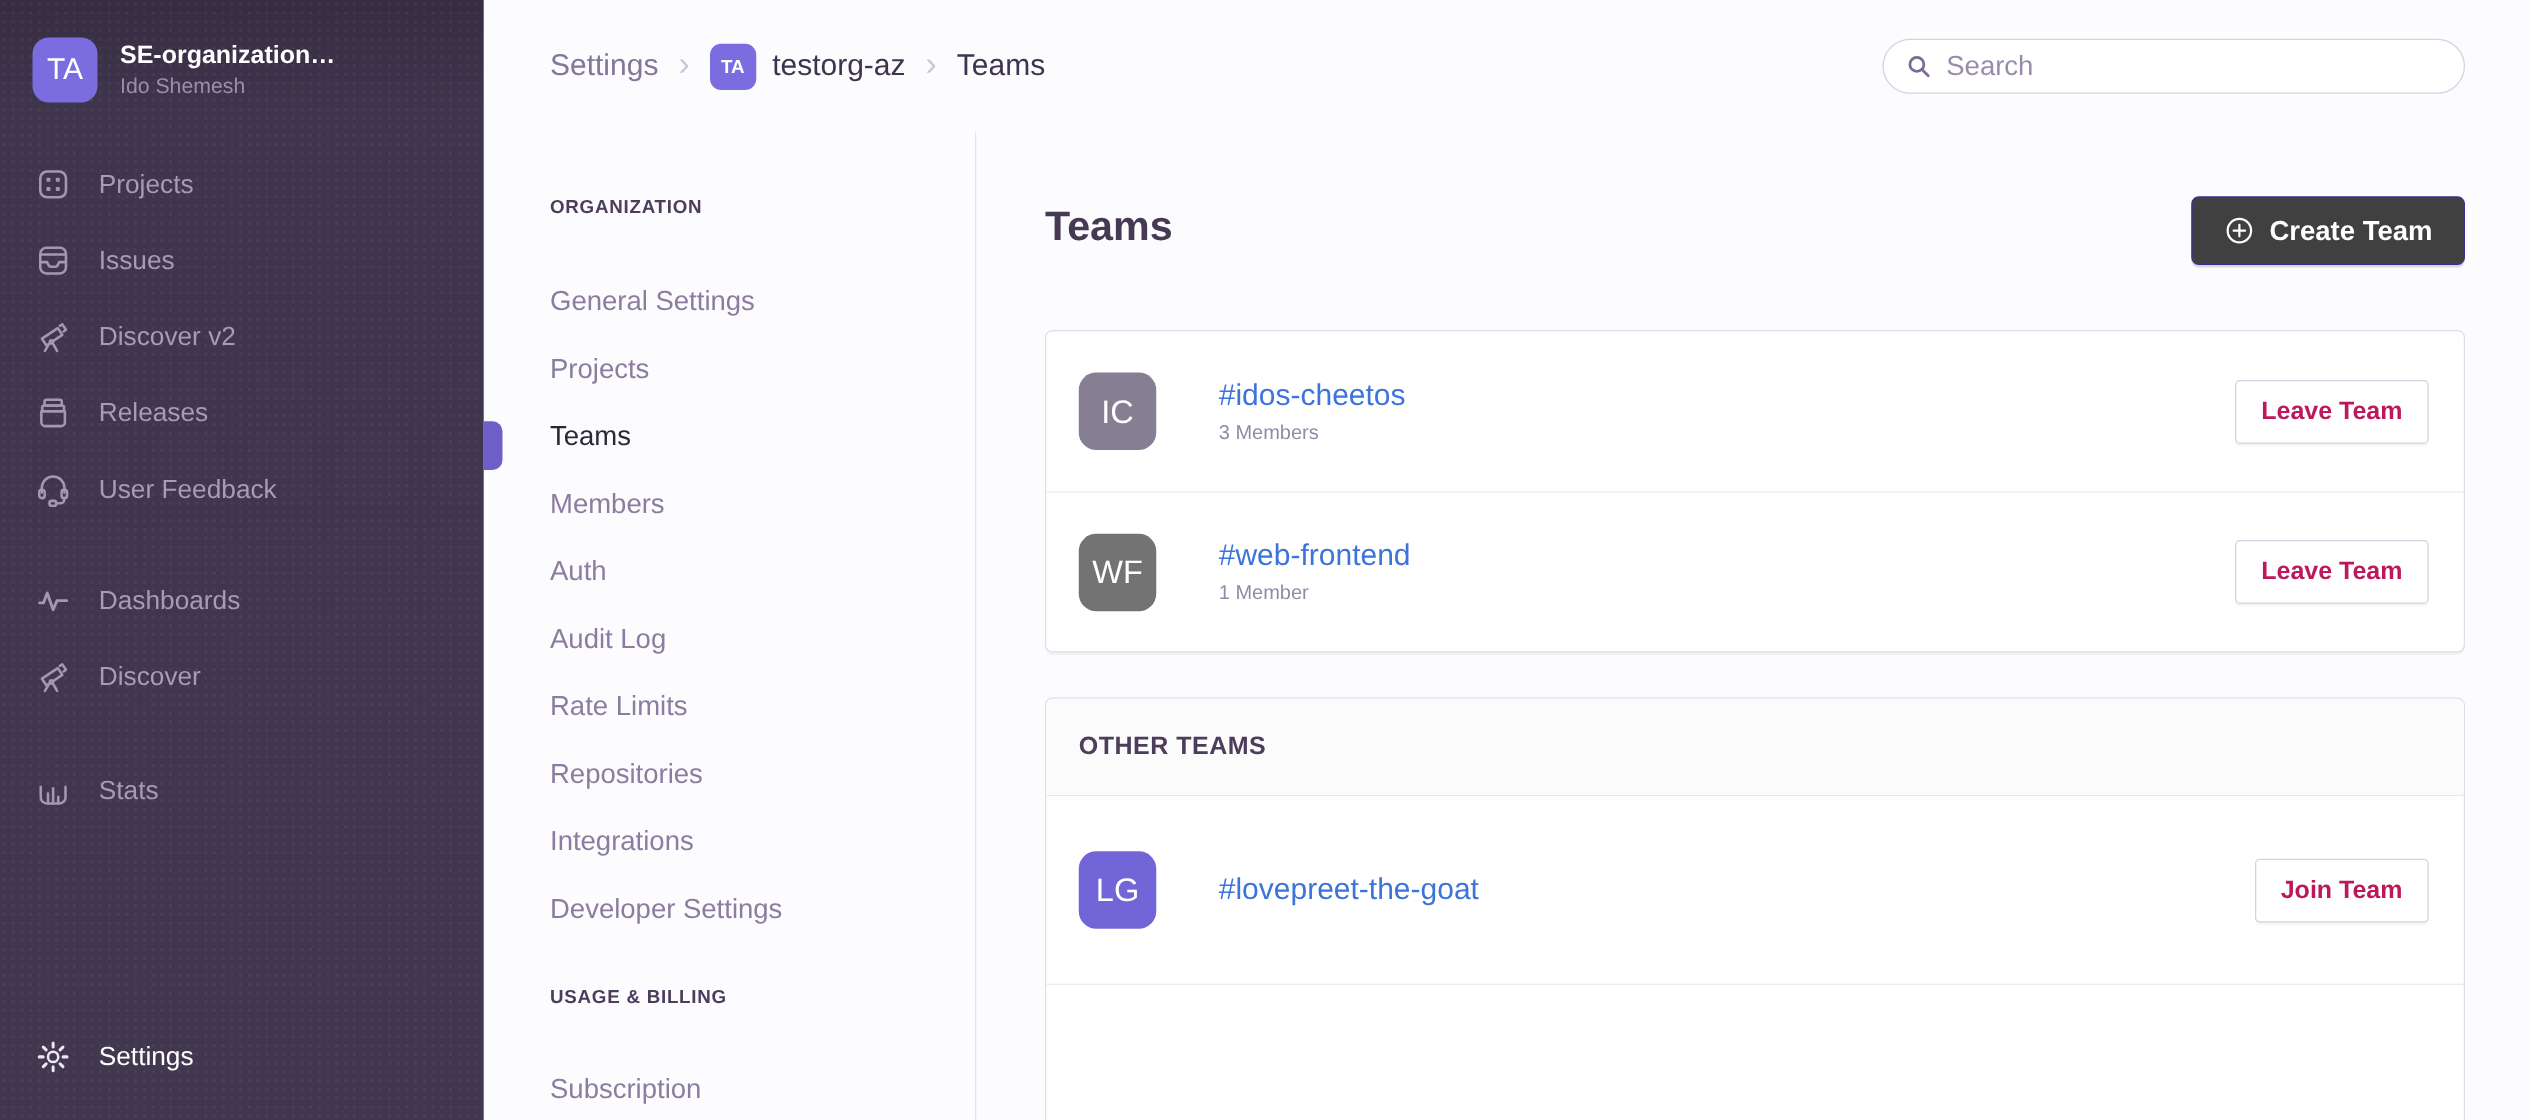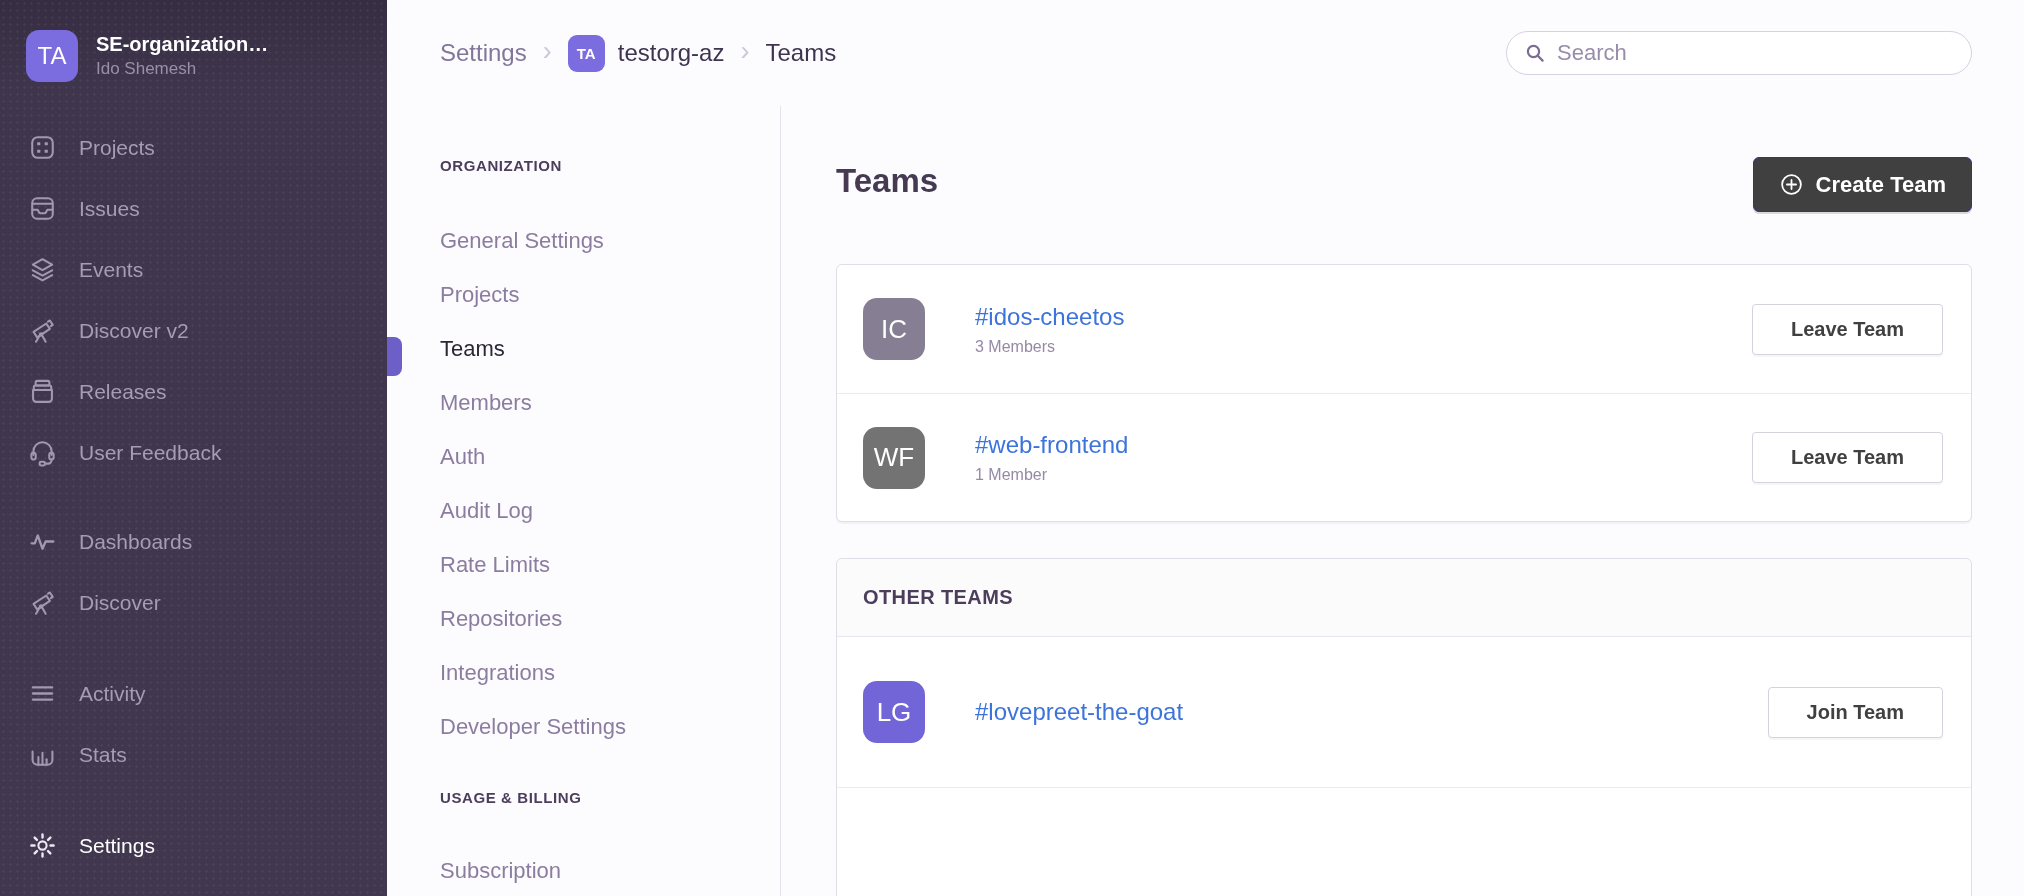--- a/index.html
+++ b/index.html
@@ -81,22 +81,22 @@
   .panel.second { margin-top:36px; }
   .panel-header { height:78px; display:flex; align-items:center; padding:0 26px; background:#fbfbfc; border-bottom:1px solid #e8e5ee; border-radius:6px 6px 0 0; font-size:20px; font-weight:bold; letter-spacing:0.4px; color:#4c3d5c; }
   .team-row { display:flex; align-items:center; padding:0 28px 0 26px; height:128px;gap:28px; }
   .panel.second .team-row { height:150px; }
   .team-row + .team-row { border-top:1px solid #eceaf1; }
   .team-avatar { width:62px; height:62px; border-radius:14px; color:#fff; font-size:26px; display:flex; align-items:center; justify-content:center; flex:0 0 62px; }
   .team-info { margin-left:22px; flex:1; min-width:0; }
   .team-name { font-size:24px; font-weight:500; color:#3d74db; cursor:pointer; }
   .team-members { font-size:16px; color:#9689a7; margin-top:7px; }
   .row-btn {
-    height:51px; padding:0 38px; background:#fff; border:1px solid #d6d0df; border-radius:4px;
-    box-shadow:0 2px 0 rgba(37,11,54,0.04); color:#404040; font-size:20px; font-weight:bold; cursor:pointer;
+    height:51px; padding:0 20px; background:#fff; border:1px solid #d6d0df; border-radius:4px;
+    box-shadow:0 2px 0 rgba(37,11,54,0.04); color:#be185d; font-size:20px; font-weight:bold; cursor:pointer;
     font-family:"Liberation Sans",sans-serif;
   }
   .team-row.partial { border-top:1px solid #eceaf1; height:auto; padding-top:30px; padding-bottom:30px; align-items:flex-start; }
 </style>
 </head>
 <body>
 
 <svg width="0" height="0" style="position:absolute">
   <defs>
     <g id="i-projects" fill="none" stroke="currentColor" stroke-width="1.7" stroke-linecap="round" stroke-linejoin="round">
@@ -188,28 +188,20 @@
         <span class="side-icon">
             <svg viewBox="0 0 24 24">
               <use href="#i-issues"></use>
             </svg>
           </span>
         <span class="lbl">Issues</span>
       </li>
       <li class="side-item">
         <span class="side-icon">
             <svg viewBox="0 0 24 24">
-              <use href="#i-events"></use>
-            </svg>
-          </span>
-        <span class="lbl">Events</span>
-      </li>
-      <li class="side-item">
-        <span class="side-icon">
-            <svg viewBox="0 0 24 24">
               <use href="#i-telescope"></use>
             </svg>
           </span>
         <span class="lbl">Discover v2</span>
       </li>
       <li class="side-item">
         <span class="side-icon">
             <svg viewBox="0 0 24 24">
               <use href="#i-releases"></use>
             </svg>
@@ -235,28 +227,20 @@
       </li>
       <li class="side-item">
         <span class="side-icon">
             <svg viewBox="0 0 24 24">
               <use href="#i-telescope"></use>
             </svg>
           </span>
         <span class="lbl">Discover</span>
       </li>
       <li class="spacer30"></li>
-      <li class="side-item">
-        <span class="side-icon">
-            <svg viewBox="0 0 24 24">
-              <use href="#i-list"></use>
-            </svg>
-          </span>
-        <span class="lbl">Activity</span>
-      </li>
       <li class="side-item">
         <span class="side-icon">
             <svg viewBox="0 0 24 24">
               <use href="#i-bars"></use>
             </svg>
           </span>
         <span class="lbl">Stats</span>
       </li>
     </ul>
 

